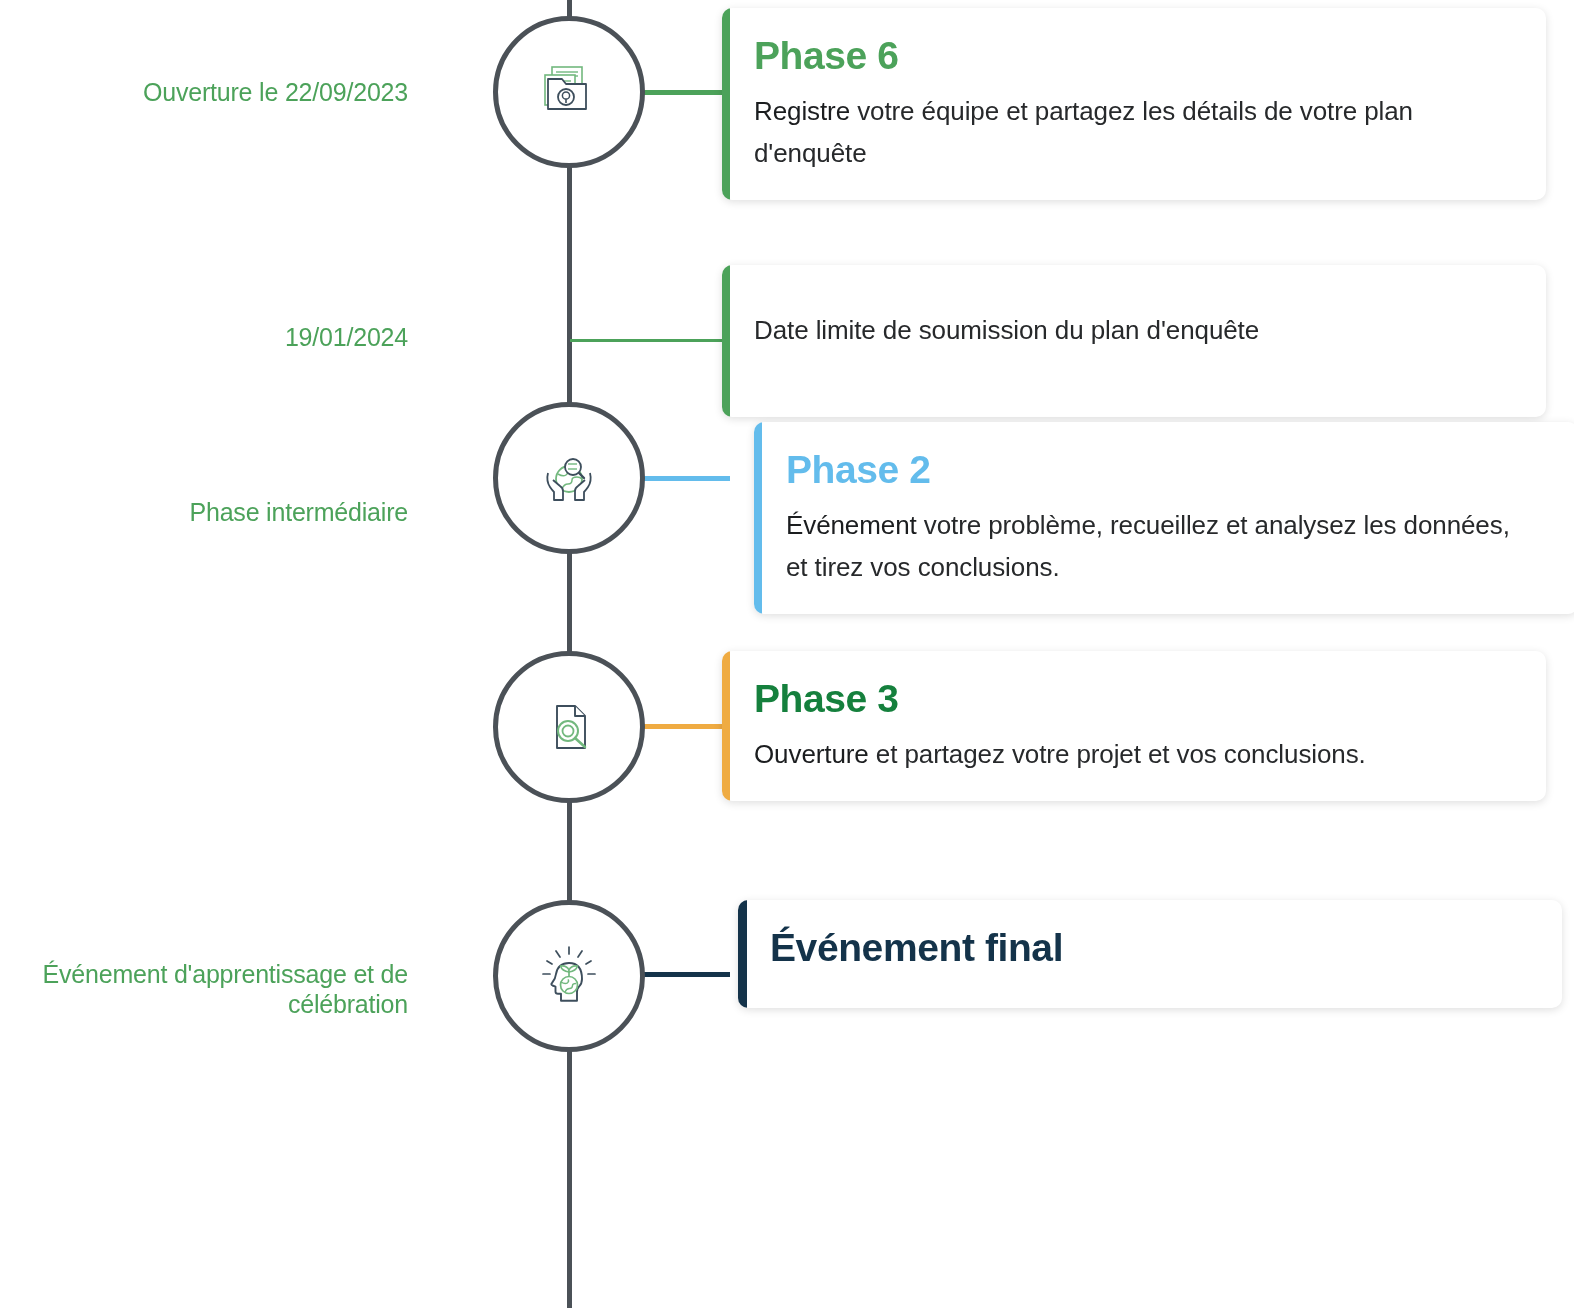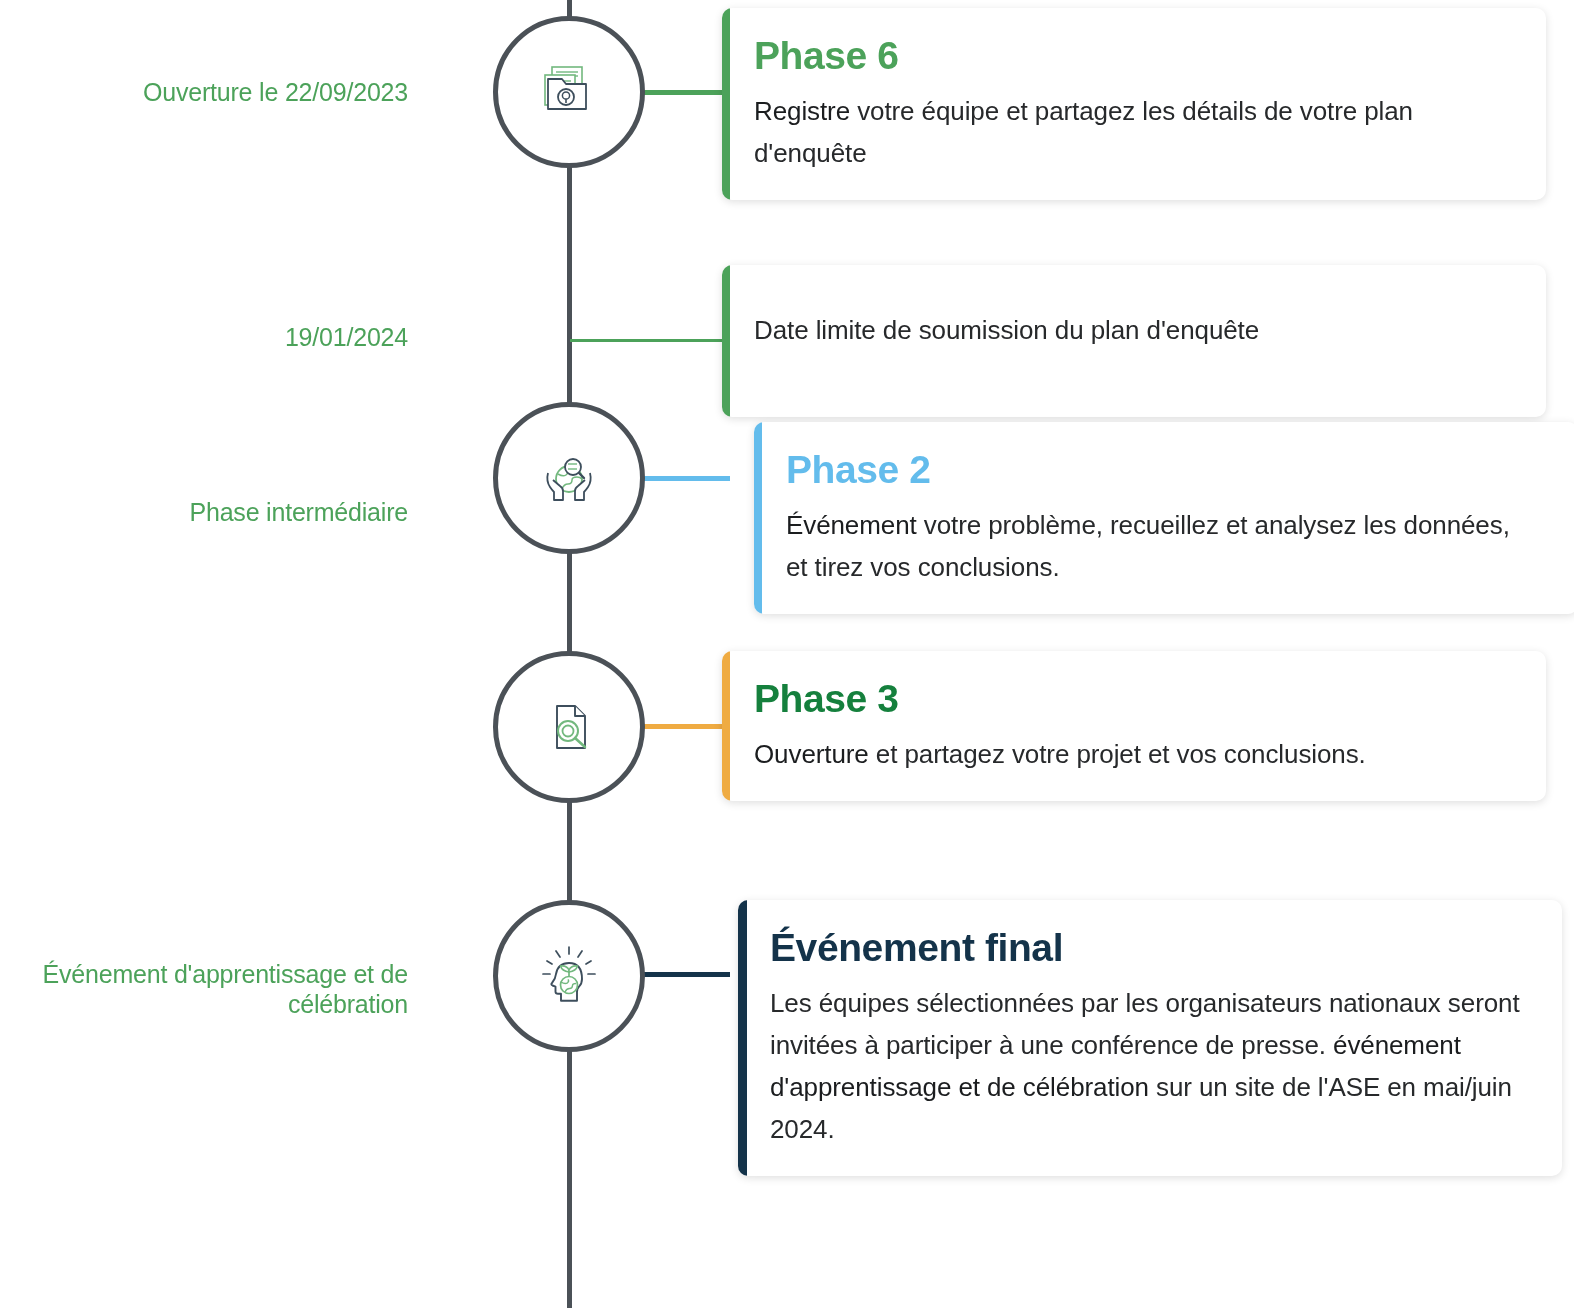--- a/index.html
+++ b/index.html
@@ -238,19 +238,16 @@
         <path d="M31 27 q-7 -1 -8.5 -6 q6 -1 8.5 4z" fill="#ffffff" stroke="#72B87E" stroke-width="1.6" stroke-linejoin="round"></path>
         <path d="M31 27 q7 -1 8.5 -6 q-6 -1 -8.5 4z" fill="#ffffff" stroke="#72B87E" stroke-width="1.6" stroke-linejoin="round"></path>
       </svg>
     </span>
   </div>
 
   <div class="card" style="top:900px;margin-left:16px;">
     <div class="accent" style="background:#14334A; width:9px;"></div>
     <div class="body">
       <h2 class="card-title" style="color:#14334A;">Événement final</h2>
-      <p class="card-text">
-        <span>Les équipes sélectionnées par les organisateurs nationaux seront invitées à participer à une conférence de presse. </span><b>événement d'apprentissage et de célébration</b><span> sur un site de l'ASE en mai/juin 2024.</span>
-      </p>
     </div>
   </div>
 
 </div>
 
 </body></html>

